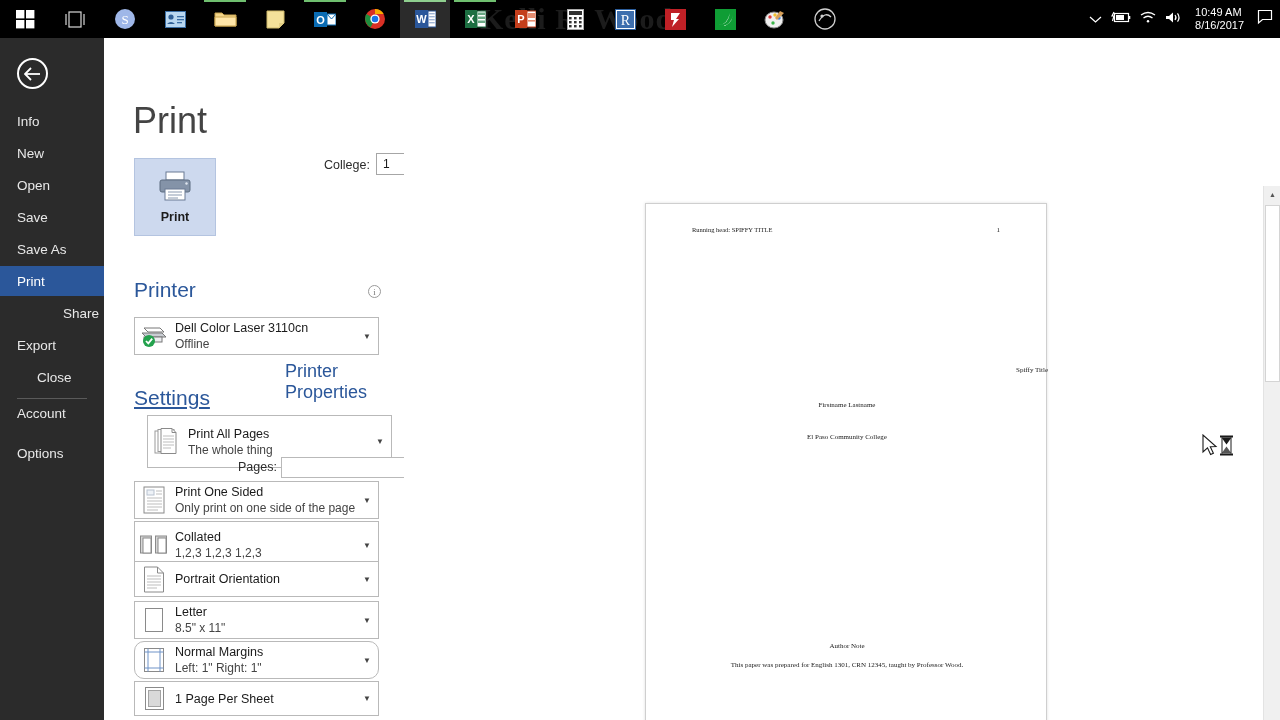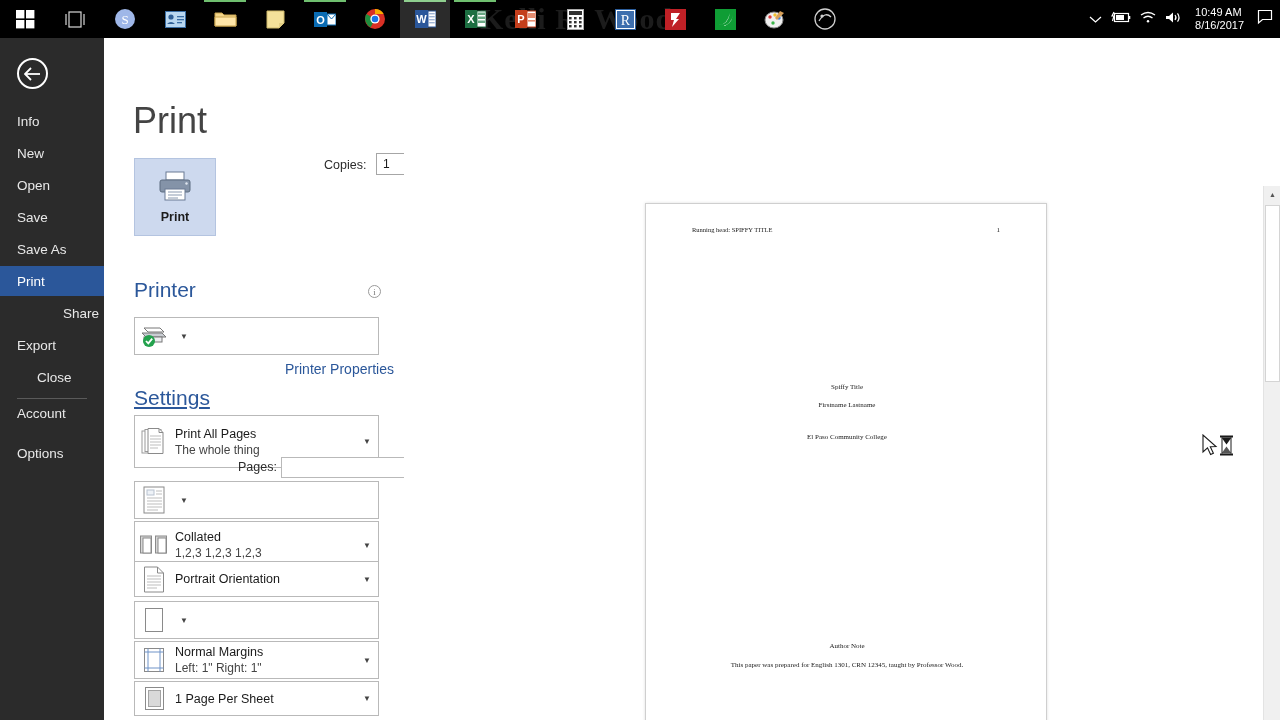--- a/index.html
+++ b/index.html
@@ -152,21 +152,21 @@
     flex: 0 0 38px;
   }
   .combo .txt { flex: 1; padding-left: 2px; overflow: hidden; }
   .combo .t1 { font-size: 12.5px; color: #1a1a1a; line-height: 16px; white-space: nowrap; }
   .combo .t2 { font-size: 12px; color: #444; line-height: 16px; white-space: nowrap; }
   .combo .caret {
     width: 22px; text-align: center; font-size: 8px; color: #444;
     flex: 0 0 22px;
   }
   .link {
-    position: absolute; font-size: 14px; color: #2b579a; text-decoration: none;
+    position: absolute; font-size: 18px; color: #2b579a; text-decoration: none;
   }
   .pages-label { position: absolute; left: 134px; top: 422px; font-size: 12.5px; color: #2b2b2b; }
   #pages-box {
     position: absolute; left: 177px; top: 419px; width: 190px; height: 21px;
     border: 1px solid #b9b9b9; background: #fff;
   }
   #pages-box input {
     width: 100%; height: 19px; border: 0; outline: 0; padding-left: 5px;
     font-size: 12px; font-family: "Liberation Sans", sans-serif; background: transparent;
   }
@@ -532,21 +532,21 @@
               <path d="M10 21 H24"></path>
               <path d="M10 24 H24"></path>
               <path d="M10 27 H20"></path>
             </g>
           <circle cx="28.5" cy="12.5" r="1.2" fill="#dfe6ef"></circle>
         </svg>
       </span>
       <span class="lbl">Print</span>
     </div>
 
-    <div class="copies-label">Copies:</div>
+    <div class="copies-label">College:</div>
     <div id="copies-box">
       <input value="1" style="">
       <div class="spin">
         <div>▲</div>
         <div>▼</div>
       </div>
     </div>
 
     <div class="sec-head" style="left:30px; top:240px;">Printer</div>
     <div class="info-i" style="left:264px; top:247px;">i</div>
@@ -554,28 +554,32 @@
     <div class="combo" style="top:279px; height:38px;">
       <span class="ico">
         <svg width="28" height="24" viewBox="0 0 28 24">
           <path d="M4 4 L20 4 L24 8 L8 8 Z" fill="#ffffff" stroke="#777"></path>
           <path d="M2 9 L22 9 L26 13 L6 13 Z" fill="#c9cdd3" stroke="#777"></path>
           <rect x="4" y="13" width="18" height="5" fill="#eceef1" stroke="#777"></rect>
           <circle cx="9" cy="17" r="6" fill="#23a24d"></circle>
           <path d="M6 17 L8.3 19.4 L12.2 14.6" stroke="#fff" stroke-width="1.8" fill="none"></path>
         </svg>
       </span>
+      <span class="txt">
+        <span class="t1" style="display:block;">Dell Color Laser 3110cn</span>
+        <span class="t2" style="display:block;">Offline</span>
+      </span>
       <span class="caret">▼</span>
     </div>
 
     <a class="link" style="left:181px; top:323px;">Printer Properties</a>
 
     <div class="sec-head" style="left:30px; top:348px;text-decoration:underline;">Settings</div>
 
-    <div class="combo" style="top:377px; height:53px;">
+    <div class="combo" style="top:377px; height:53px;margin-left:13px;">
       <span class="ico">
         <svg width="26" height="28" viewBox="0 0 26 28">
             <rect x="1" y="3" width="16" height="22" fill="#fff" stroke="#9a9a9a"></rect>
             <rect x="4" y="1.5" width="16" height="22" fill="#fff" stroke="#9a9a9a"></rect>
             <path d="M7 0.5 h11 l4 4 v21 H7 Z" fill="#fff" stroke="#8a8a8a"></path>
             <path d="M18 0.5 v4 h4" fill="none" stroke="#8a8a8a"></path>
             <g stroke="#bdbdbd">
               <path d="M9 8 H20"></path>
               <path d="M9 11 H20"></path>
               <path d="M9 14 H20"></path>
@@ -606,20 +610,24 @@
               <path d="M14 5 H20"></path>
               <path d="M14 8 H20"></path>
               <path d="M5 12 H20"></path>
               <path d="M5 15 H20"></path>
               <path d="M5 18 H20"></path>
               <path d="M5 21 H20"></path>
               <path d="M5 24 H16"></path>
             </g>
           </svg>
       </span>
+      <span class="txt">
+        <span class="t1" style="display:block;">Print One Sided</span>
+        <span class="t2" style="display:block;">Only print on one side of the page</span>
+      </span>
       <span class="caret">▼</span>
     </div>
 
     <div class="combo" style="top:483px; height:48px;">
       <span class="ico">
         <svg width="28" height="22" viewBox="0 0 28 22">
             <rect x="0.5" y="2" width="11" height="17" fill="#d7d7d7" stroke="#8a8a8a"></rect>
             <rect x="3" y="4" width="8" height="15" fill="#fff" stroke="#8a8a8a"></rect>
             <rect x="15.5" y="2" width="11" height="17" fill="#d7d7d7" stroke="#8a8a8a"></rect>
             <rect x="18" y="4" width="8" height="15" fill="#fff" stroke="#8a8a8a"></rect>
@@ -651,24 +659,28 @@
       </span>
       <span class="caret">▼</span>
     </div>
 
     <div class="combo" style="top:563px; height:38px;">
       <span class="ico">
         <svg width="20" height="26" viewBox="0 0 20 26">
             <rect x="1.5" y="1.5" width="17" height="23" fill="#fff" stroke="#8a8a8a"></rect>
           </svg>
       </span>
+      <span class="txt">
+        <span class="t1" style="display:block;">Letter</span>
+        <span class="t2" style="display:block;">8.5" x 11"</span>
+      </span>
       <span class="caret">▼</span>
     </div>
 
-    <div class="combo" style="top:603px; height:38px;">
+    <div class="combo" style="top:603px; height:38px;border-radius:10px;">
       <span class="ico">
         <svg width="22" height="26" viewBox="0 0 22 26">
             <rect x="1.5" y="1.5" width="19" height="23" fill="#fff" stroke="#8a8a8a"></rect>
             <g stroke="#6f93c8">
               <path d="M5 1.5 V24.5"></path>
               <path d="M17 1.5 V24.5"></path>
               <path d="M1.5 5 H20.5"></path>
               <path d="M1.5 21 H20.5"></path>
             </g>
           </svg>
@@ -695,21 +707,21 @@
 
   </div>
 
   <div id="divider"></div>
 
   <div id="preview-area">
 
     <div id="page-sheet">
       <div class="doc-run">Running head: SPIFFY TITLE</div>
       <div class="doc-pg">1</div>
-      <div class="doc-center" style="top:179px;">Spiffy Title</div>
+      <div class="doc-center" style="top:162px;text-align:right;">Spiffy Title</div>
       <div class="doc-center" style="top:197px;">Firstname Lastname</div>
       <div class="doc-center" style="top:229px;">El Paso Community College</div>
       <div class="doc-center" style="top:438px;">Author Note</div>
       <div class="doc-center" style="top:457px;">This paper was prepared for English 1301, CRN 12345, taught by Professor Wood.</div>
     </div>
 
     <div id="cursor">
       <svg width="34" height="26" viewBox="0 0 34 26">
         <path d="M1 1 L1 18 L5.5 13.8 L8.6 20.5 L11.4 19.2 L8.3 12.8 L14 12.5 Z" fill="#ffffff" stroke="#1a1a1a" stroke-width="1.1"></path>
         <rect x="18" y="1.5" width="13" height="2" fill="#1a1a1a"></rect>

